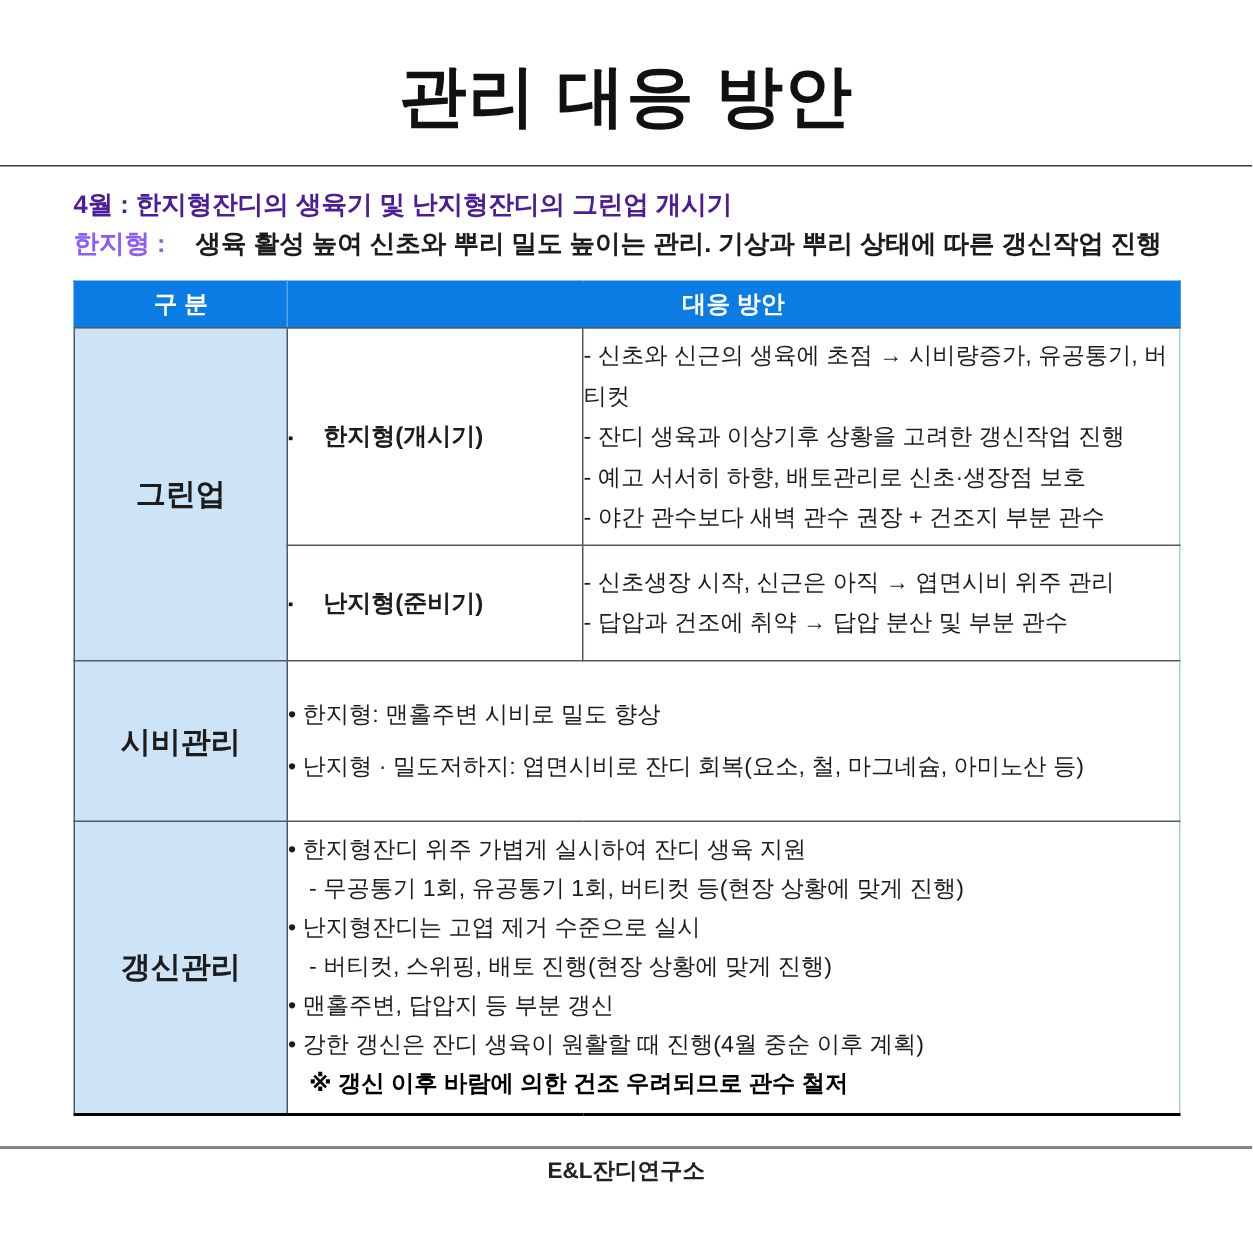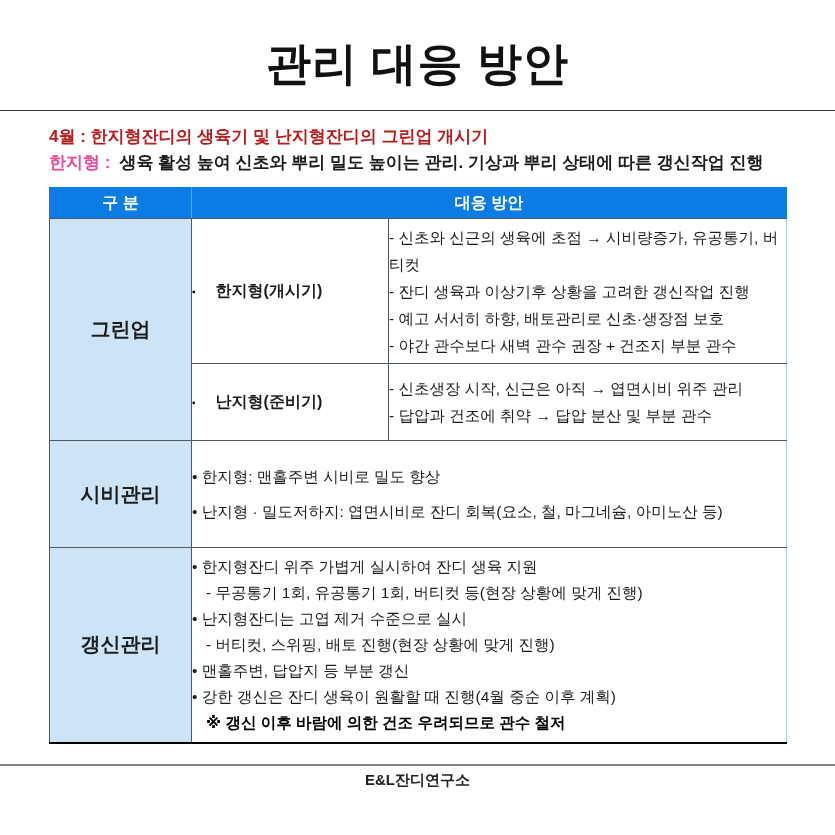--- a/index.html
+++ b/index.html
@@ -24,27 +24,27 @@
     height:1px;
     background:#3a3a3a;
   }
   .intro{
     margin:13px 0 0 49px;
     font-size:17px;
     font-weight:600;
     line-height:26px;
   }
   .intro-heading{
-    color:#b91c1c;
+    color:#4c1d95;
     font-weight:700;
   }
   .intro-line .lbl{
-    color:#ec4899;
+    color:#8b5cf6;
     font-weight:700;
-    margin-right:9px;
+    margin-right:20px;
   }
   table.mgmt{
     margin:11px 16px 0 49px;
     border-collapse:collapse;
     table-layout:fixed;
     width:737px;
     font-size:15.5px;
     font-weight:500;
   }
   table.mgmt td, table.mgmt th{

